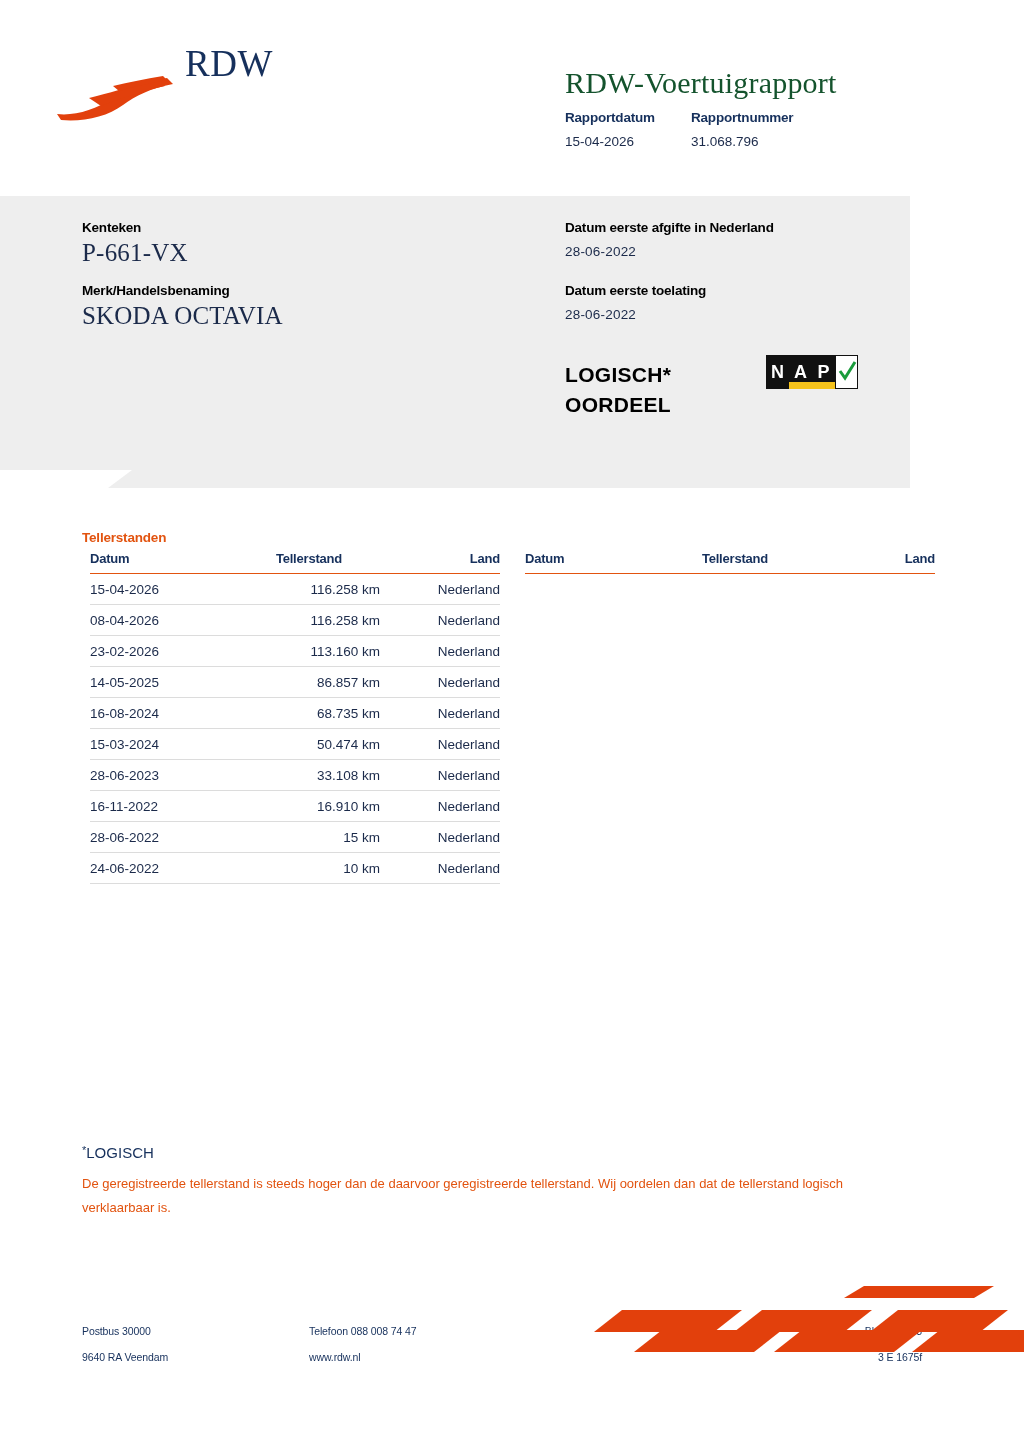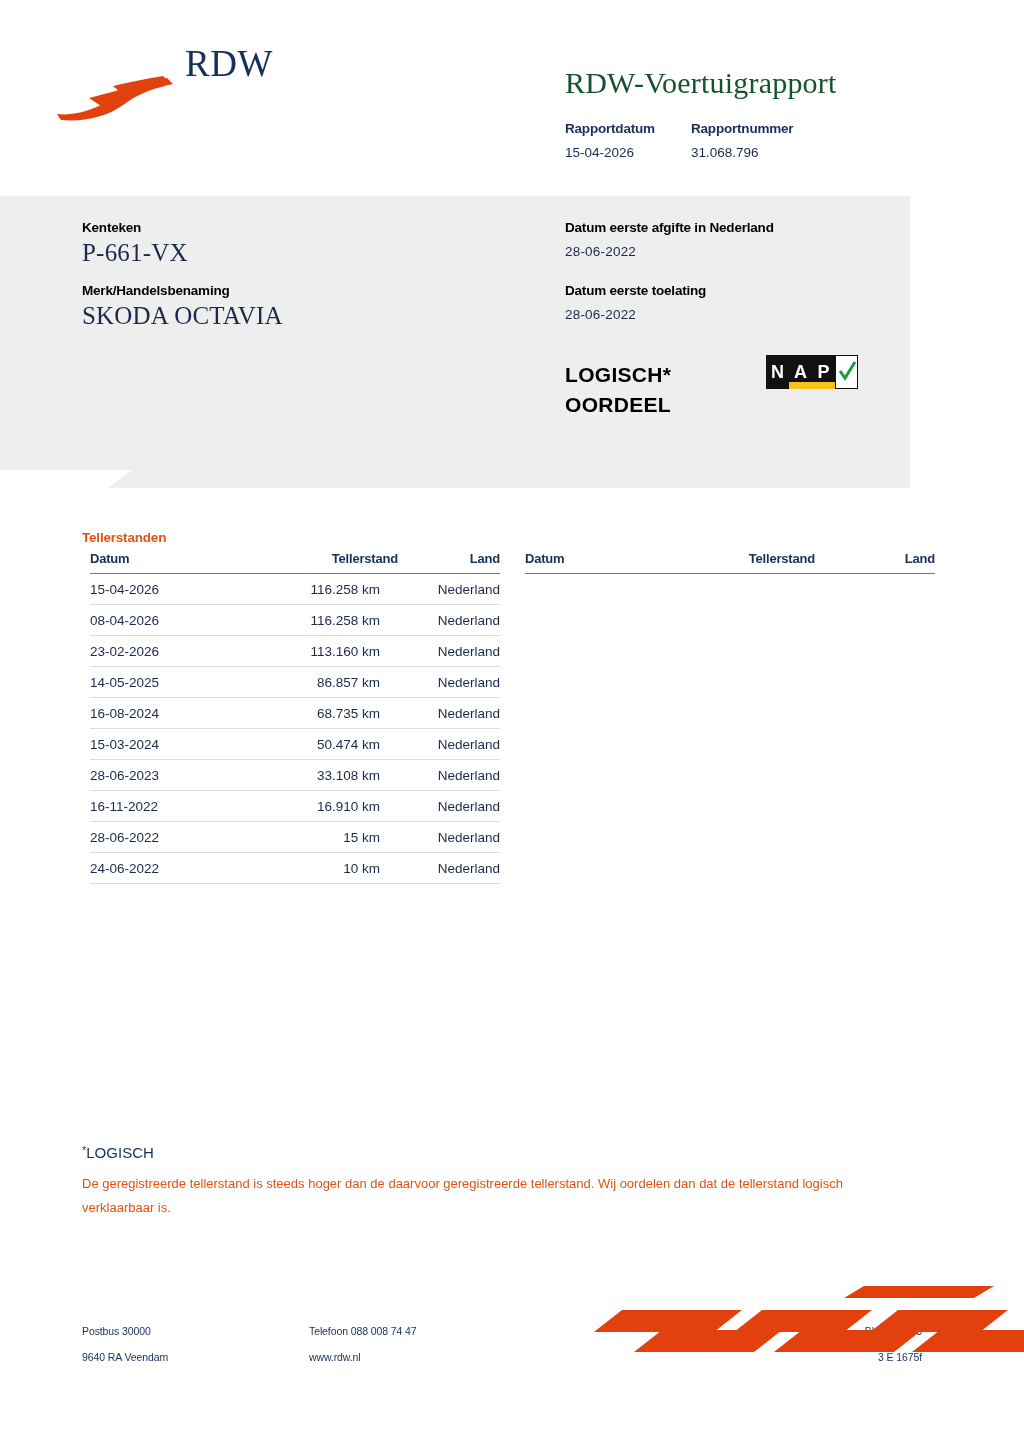--- a/index.html
+++ b/index.html
@@ -63,21 +63,20 @@
   }
   .meta {
     position: absolute;
     left: 565px;
     top: 110px;
     font-size: 13px;
   }
   .meta-col {
     display: inline-block;
     vertical-align: top;
-    margin-top: 11px;
   }
   .meta-col.first { width: 126px; }
   .meta-label {
     font-weight: bold;
     color: #16305c;
     font-size: 13.5px;
     letter-spacing: -0.2px;
   }
   .meta-value {
     margin-top: 9px;
@@ -201,21 +200,21 @@
   table.readings.right { left: 517px; top: 551px; width: 410px; }
   table.readings th {
     font-size: 13px;
     font-weight: bold;
     color: #16305c;
     padding: 0 0 7px 0;
     border-bottom: 1.5px solid #e2530f;
     letter-spacing: -0.2px;
   }
   table.readings th.date, table.readings td.date { text-align: left; width: 130px; }
-  table.readings th.odo { text-align: right; width: 160px; }
+  table.readings th.odo { text-align: center; width: 160px; }
   table.readings td.odo { text-align: right; width: 160px; padding-right: 18px; }
   table.readings th.country, table.readings td.country { text-align: right; }
   table.readings td {
     padding: 8px 0 7px 0;
     border-bottom: 1px solid #dcdcdc;
     color: #1b2a4a;
     font-size: 13.5px;
   }
 
   

